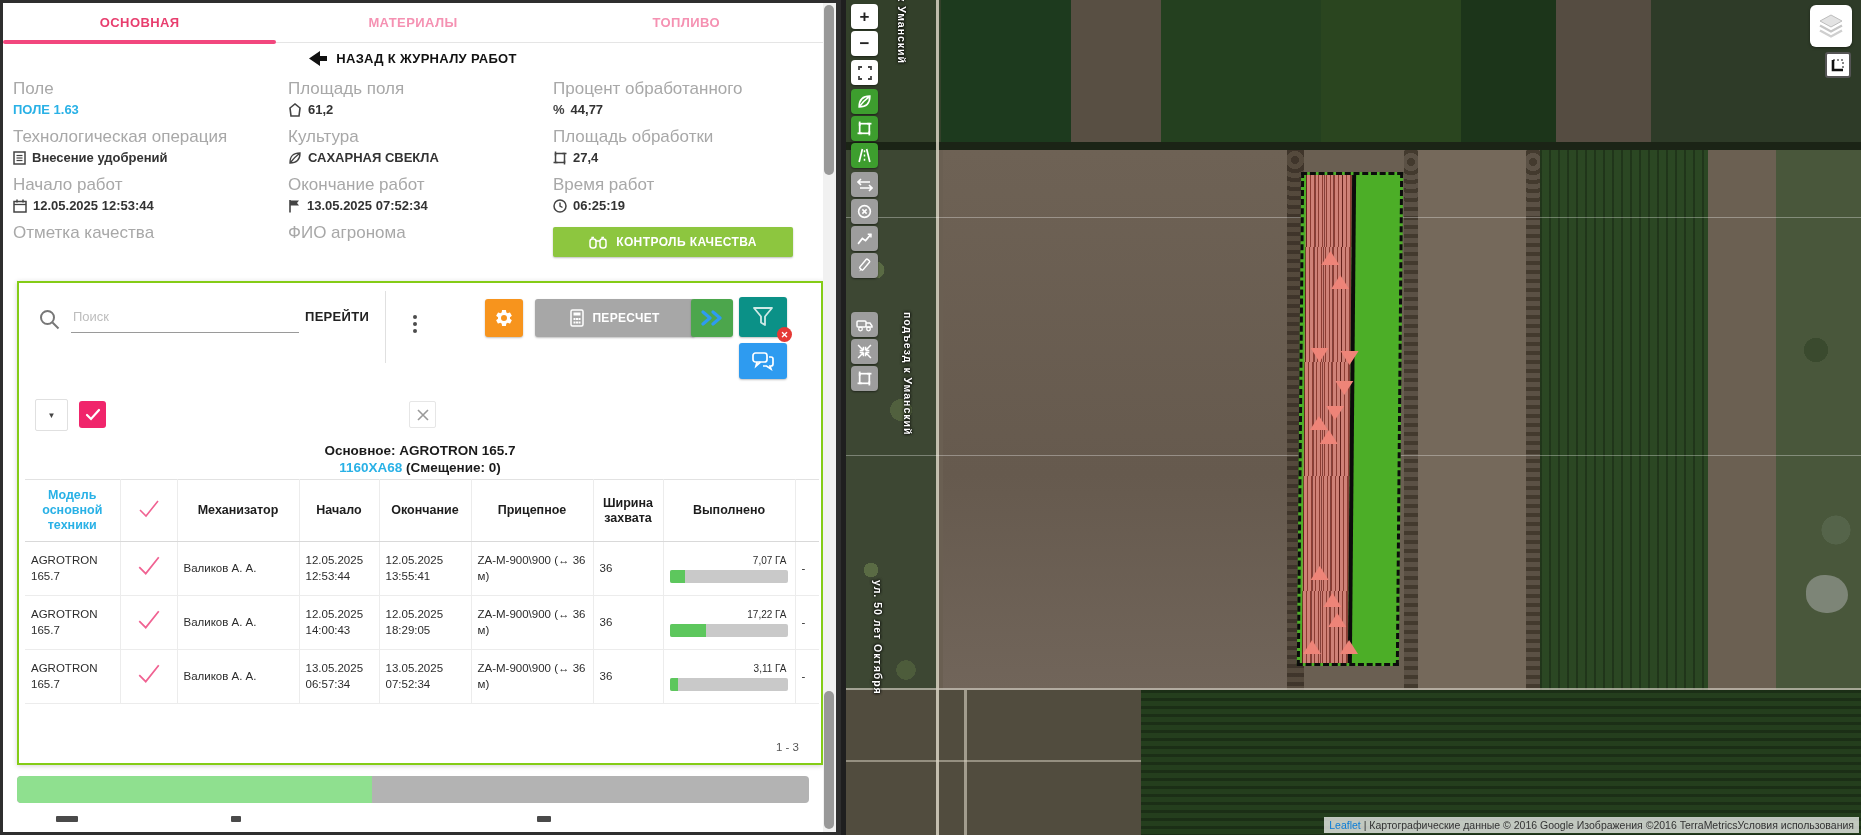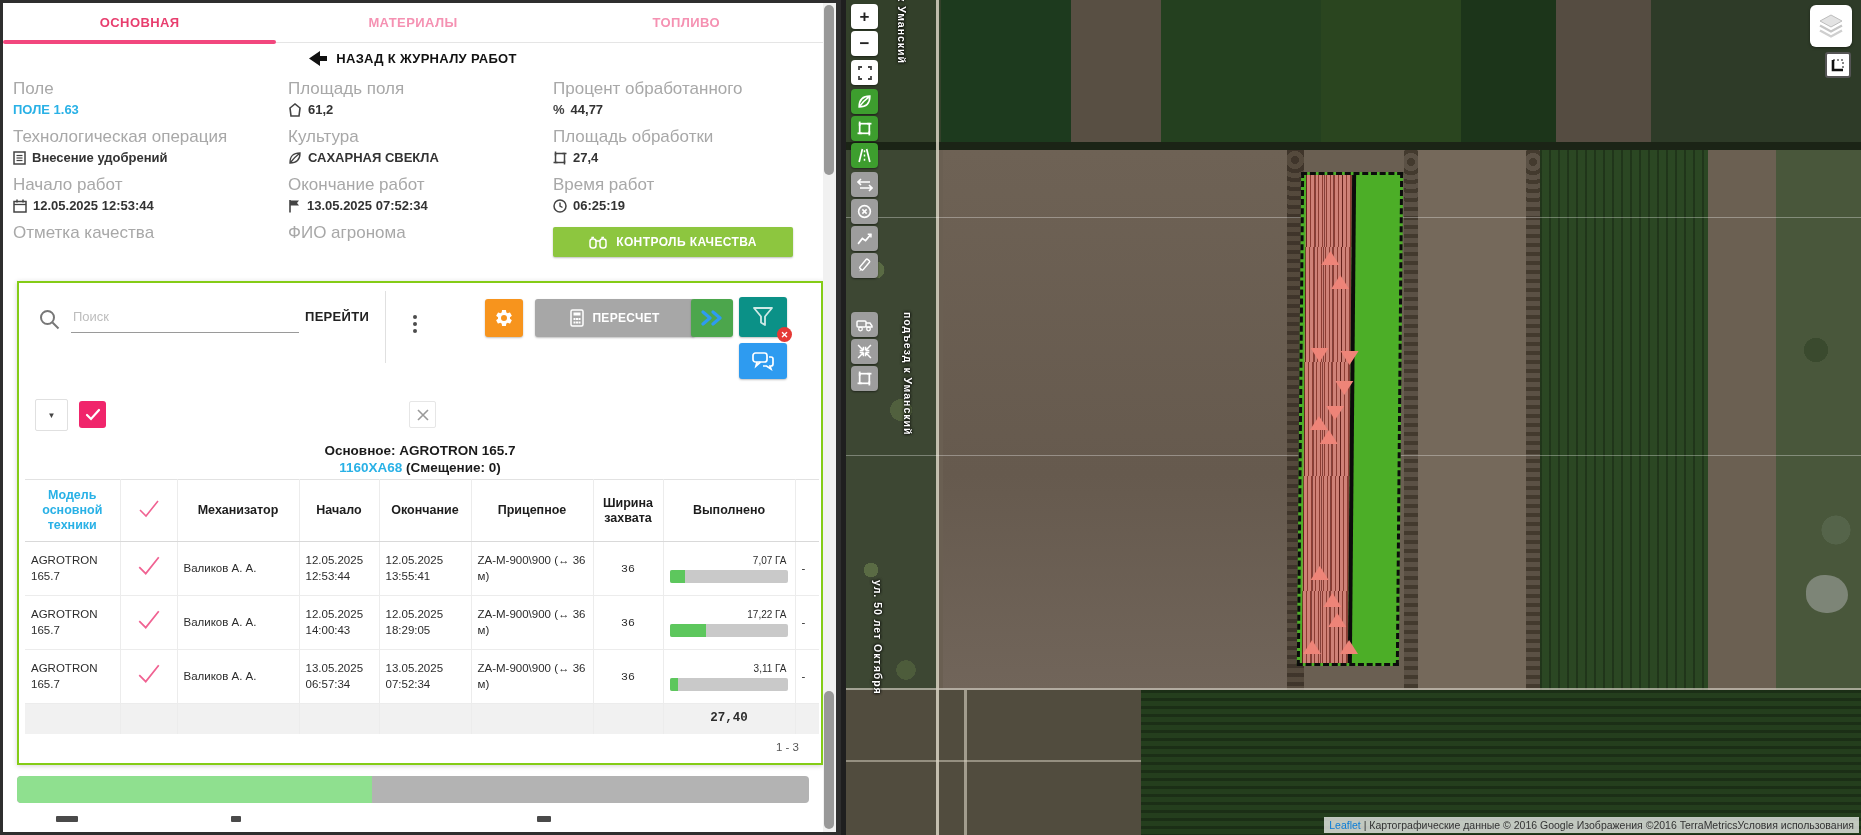--- a/index.html
+++ b/index.html
@@ -78,21 +78,21 @@
   
   .table-wrap { position:absolute; left:6px; top:196px; width:794px; height:316px; overflow:hidden; }
   table { border-collapse:collapse; table-layout:fixed; width:850px; }
   col.c-model{width:95px} col.c-chk{width:57px} col.c-mech{width:122px} col.c-start{width:80px}
   col.c-end{width:92px} col.c-impl{width:122px} col.c-w{width:70px} col.c-done{width:132px} col.c-q{width:80px}
   th { height:62px; font-size:12.5px; font-weight:bold; color:#1d1d1d; text-align:center; background:#fff;
     border-right:1px solid #ececec; border-top:1px solid #e2e2e2; border-bottom:1px solid #d9d9d9; padding:2px 4px; line-height:1.2; }
   th.model-h { color:#29b1e6; cursor:pointer; }
   td { height:54px; font-size:11.5px; color:#2c2c2c; border-right:1px solid #ececec; border-bottom:1px solid #ececec;
     padding:4px 6px; line-height:1.35; vertical-align:middle; background:#fff; }
-  td.num { text-align:center;font-family:Liberation Mono, monospace; }
+  td.num { text-align:left; }
   td.done-cell { padding-right:8px; }
   .done-val { text-align:right; font-size:10px; margin-bottom:2px; }
   .bar { width:118px; height:13px; background:#c9c9c9; border-radius:2px; overflow:hidden; margin-left:auto; }
   .bar > div { height:100%; background:#5dc75d; }
   tr.total-row td { background:#f1f1f1; height:30px; font-weight:bold; font-size:12.5px; border-bottom:none; }
   .pagination { position:absolute; right:22px; top:458px; font-size:11.5px; color:#555; }
 
   .big-progress { position:absolute; left:14px; top:773px; width:792px; height:27px; background:#b3b3b3;
     border-radius:4px; overflow:hidden; cursor:pointer; }
   .big-progress > div { height:100%; background:#8fe08f; border-radius:4px 0 0 4px; }
@@ -428,31 +428,20 @@
             <td class="num">36</td>
             <td class="done-cell">
               <div class="done-val">3,11 ГА</div>
               <div class="bar">
                     <div style="width: 7%;"></div>
                   </div>
             </td>
             <td>-</td>
           </tr>
 
-          <tr class="total-row">
-            <td></td>
-                <td></td>
-                <td></td>
-                <td></td>
-                <td></td>
-                <td></td>
-                <td></td>
-            <td class="num">27,40</td>
-            <td></td>
-          </tr>
         </tbody>
           </table>
       </div>
 
       <div class="pagination">1 - 3</div>
     </div>
 
     <div class="big-progress">
       <div style="width: 44.77%;"></div>
     </div>

